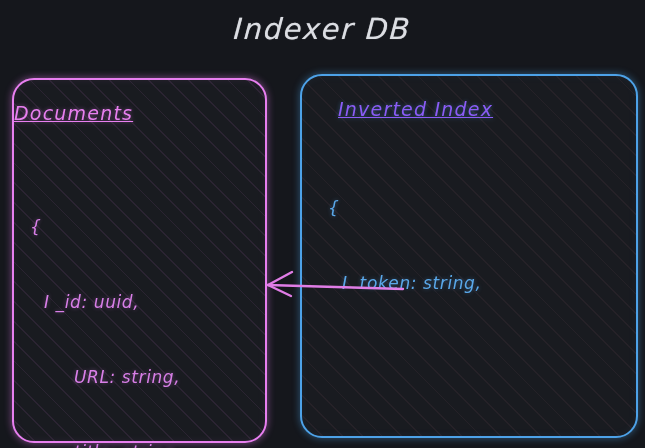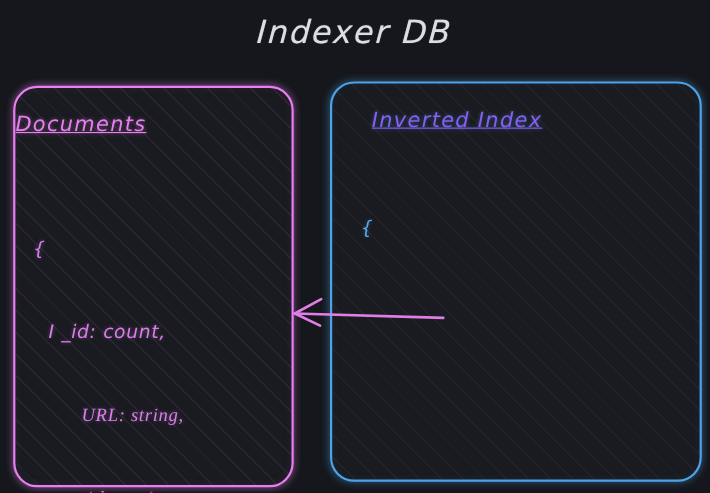--- a/index.html
+++ b/index.html
@@ -130,21 +130,21 @@
     left: 26px;
     top: 70px;
     color: #5aa8ea;
     text-shadow: 0 0 4px rgba(90,168,234,0.40);
   }
   .schema-line {
     display: block;
     height: 25px;
   }
   .indent-1 { padding-left: 14px; }
-  .indent-2 { padding-left: 44px; font-family: Liberation Serif, serif; }
+  .indent-2 { padding-left: 44px; }
   .indent-3 { padding-left: 58px; }
 
   
   .arrow-layer {
     position: absolute;
     inset: 0;
     pointer-events: none;
   }
 </style>
 </head>
@@ -154,34 +154,35 @@
 
   <div class="diagram-title">Indexer DB</div>
 
   <div class="panel panel-documents">
     <div class="hatch"></div>
     <div class="panel-heading">Documents</div>
   </div>
 
   <div class="schema schema-documents">
     <span class="schema-line">{</span>
-    <span class="schema-line indent-1">I _id: count,</span>
+    <span class="schema-line indent-1">I _id: uuid,</span>
     <span class="schema-line indent-2">URL: string,</span>
     <span class="schema-line indent-2">title: string,</span>
     
     
     
   </div>
 
   <div class="panel panel-inverted-index">
     <div class="hatch"></div>
     <div class="panel-heading">Inverted Index</div>
 
     <div class="schema schema-inverted">
       <span class="schema-line">{</span>
+      <span class="schema-line indent-1">I  token: string,</span>
       
       
       
       
       
       
     </div>
   </div>
 
   <svg class="arrow-layer" width="645" height="448" viewBox="0 0 645 448">

